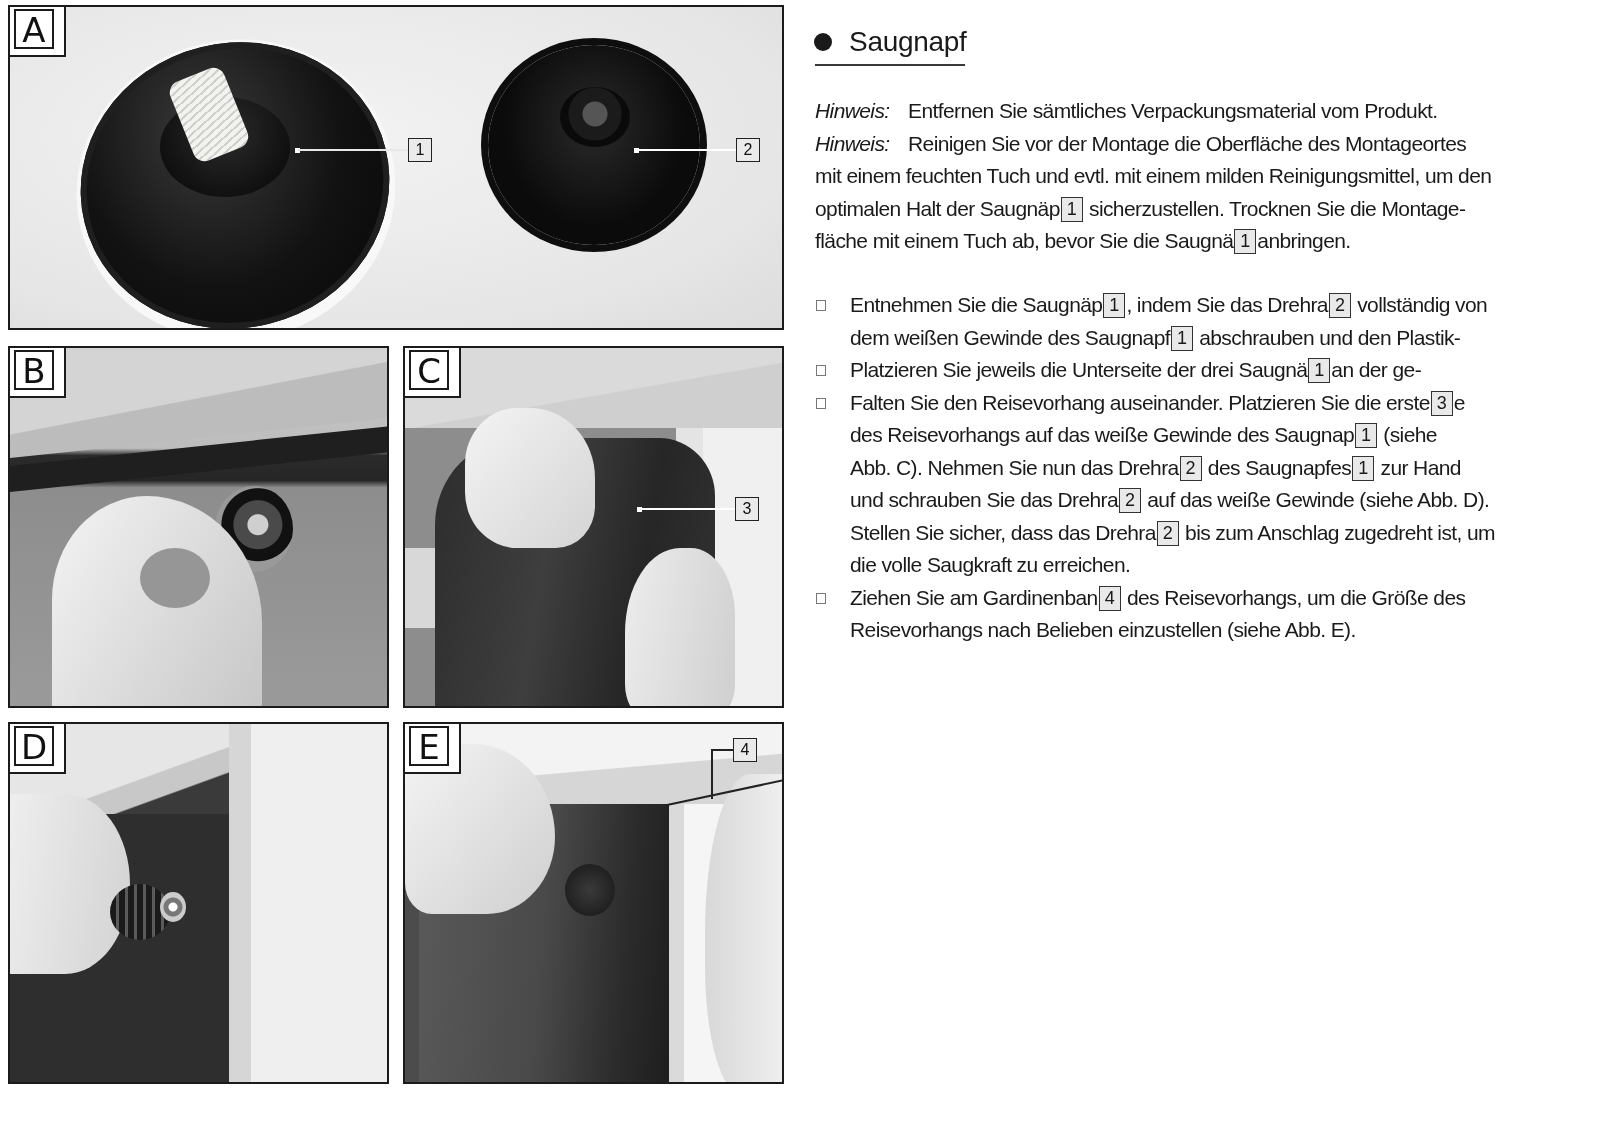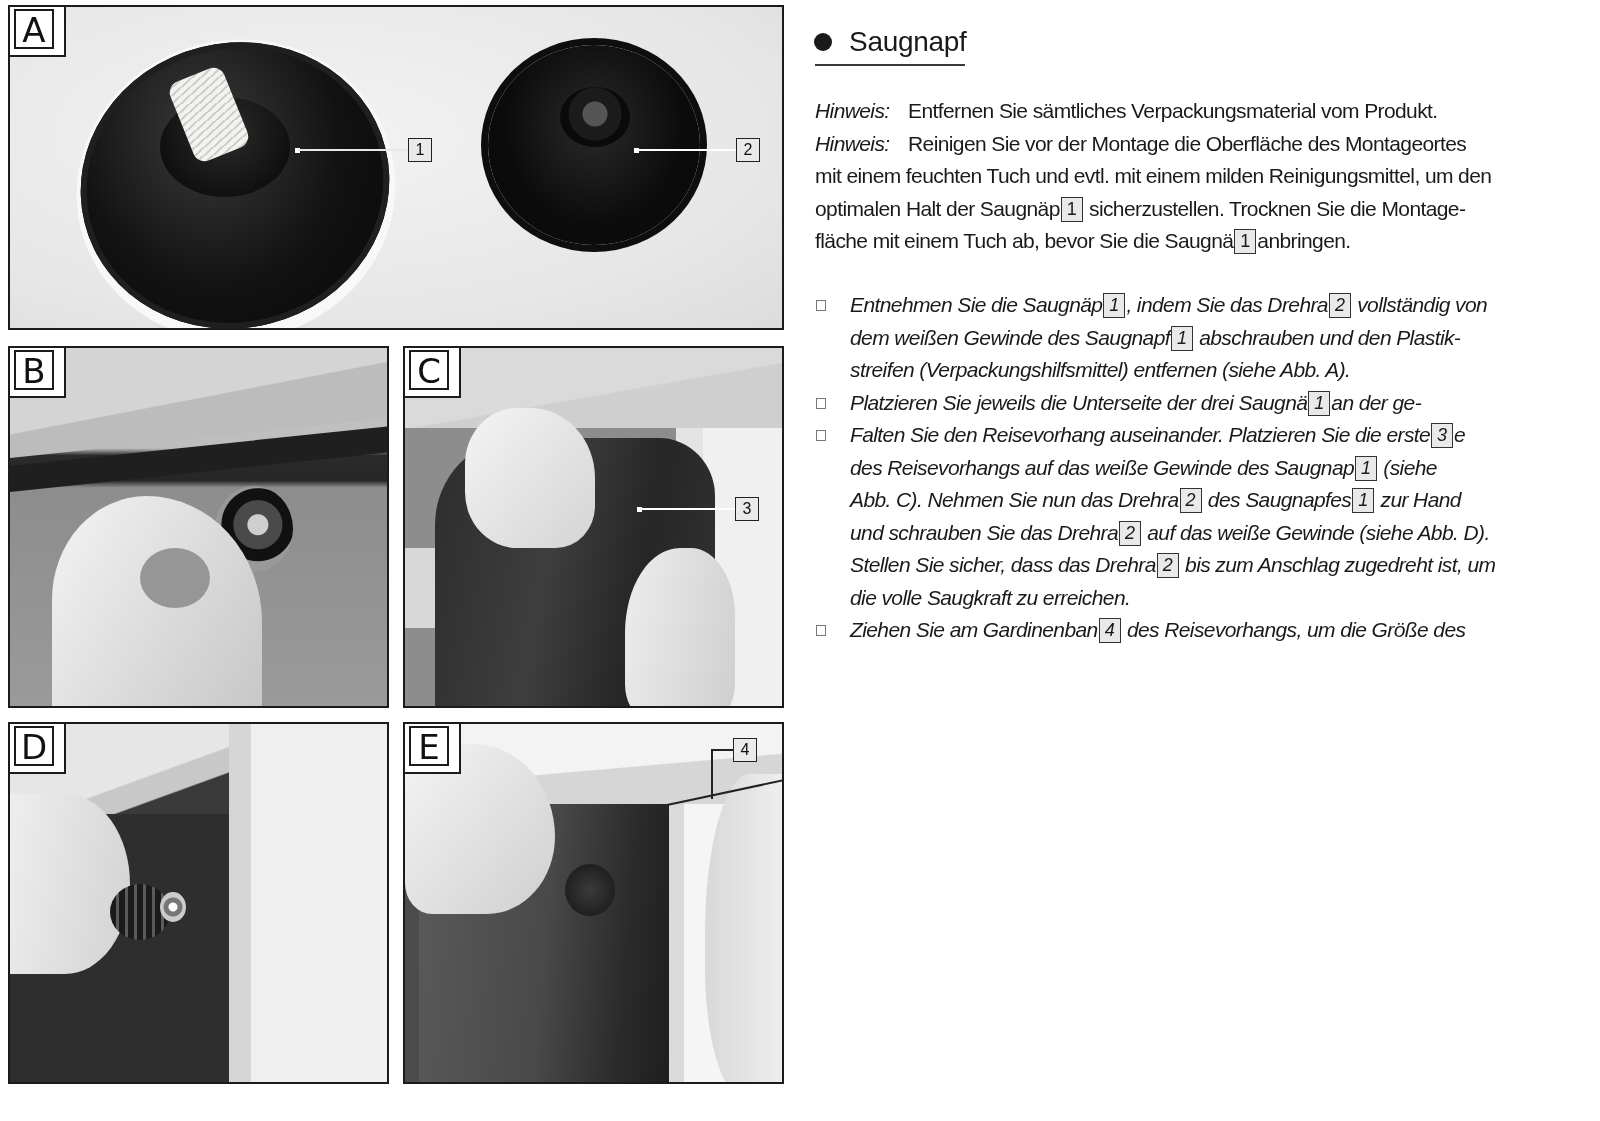--- a/index.html
+++ b/index.html
@@ -89,21 +89,21 @@
   .bullet-dot { width: 18px; height: 18px; border-radius: 50%; background: #1a1a1a; margin-right: 17px; }
   .section-title { font-size: 28px; color: #1a1a1a; letter-spacing: -0.3px; }
   .head-rule { position: absolute; left: 815px; top: 64px; width: 150px; height: 2px; background: #3a3a3a; }
 
   .text { position: absolute; left: 815px; top: 95px; width: 740px; font-size: 21px; line-height: 32.5px; color: #1a1a1a; letter-spacing: -0.6px; }
   .hint-row .hint-label { display: inline-block; width: 93px; font-style: italic; }
   .ref { display: inline-block; min-width: 22px; height: 25px; line-height: 23px; padding: 0 4px; text-align: center;
     background: #e9e9e9; border: 1.5px solid #333; font-size: 18px; vertical-align: 1px; margin: 0 1px; letter-spacing: 0; }
 
   .steps { position: absolute; left: 815px; top: 289px; width: 740px; font-size: 21px; line-height: 32.5px; color: #1a1a1a; letter-spacing: -0.6px; list-style: none; }
-  .steps li { position: relative; padding-left: 35px; font-style: italic; }
+  .steps li { position: relative; padding-left: 35px; }
   .step-box { position: absolute; left: 1px; top: 11px; width: 10px; height: 11px; border: 1px solid #777; background: #fff; }
 </style>
 </head>
 <body>
 
 <div class="fig" id="figA">
   <div class="fig-label">
       <span>A</span>
     </div>
   <div>
@@ -191,32 +191,32 @@
     <span>optimalen Halt der Saugnäp</span><span class="ref">1</span><span> sicherzustellen. Trocknen Sie die Montage-</span><br>
     <span>fläche mit einem Tuch ab, bevor Sie die Saugnä</span><span class="ref">1</span><span>anbringen.</span>
   </div>
 </div>
 
 <ul class="steps">
   <li>
     <span class="step-box"></span>
     <span>Entnehmen Sie die Saugnäp</span><span class="ref">1</span><span>, indem Sie das Drehra</span><span class="ref">2</span><span> vollständig von</span><br>
     <span>dem weißen Gewinde des Saugnapf</span><span class="ref">1</span><span> abschrauben und den Plastik-</span><br>
-    <span>streifen (Verpackungshilfsmittel) entfernen (siehe Abb. A).</span>
   </li>
   <li>
     <span class="step-box"></span>
     <span>Platzieren Sie jeweils die Unterseite der drei Saugnä</span><span class="ref">1</span><span>an der ge-</span><br>
   </li>
   <li>
     <span class="step-box"></span>
     <span>Falten Sie den Reisevorhang auseinander. Platzieren Sie die erste</span><span class="ref">3</span><span>e</span><br>
     <span>des Reisevorhangs auf das weiße Gewinde des Saugnap</span><span class="ref">1</span><span> (siehe</span><br>
     <span>Abb. C). Nehmen Sie nun das Drehra</span><span class="ref">2</span><span> des Saugnapfes</span><span class="ref">1</span><span> zur Hand</span><br>
     <span>und schrauben Sie das Drehra</span><span class="ref">2</span><span> auf das weiße Gewinde (siehe Abb. D).</span><br>
     <span>Stellen Sie sicher, dass das Drehra</span><span class="ref">2</span><span> bis zum Anschlag zugedreht ist, um</span><br>
     <span>die volle Saugkraft zu erreichen.</span>
   </li>
   <li>
     <span class="step-box"></span>
     <span>Ziehen Sie am Gardinenban</span><span class="ref">4</span><span> des Reisevorhangs, um die Größe des</span><br>
+    <span>Reisevorhangs nach Belieben einzustellen (siehe Abb. E).</span>
   </li>
 </ul>
 
 </body></html>

